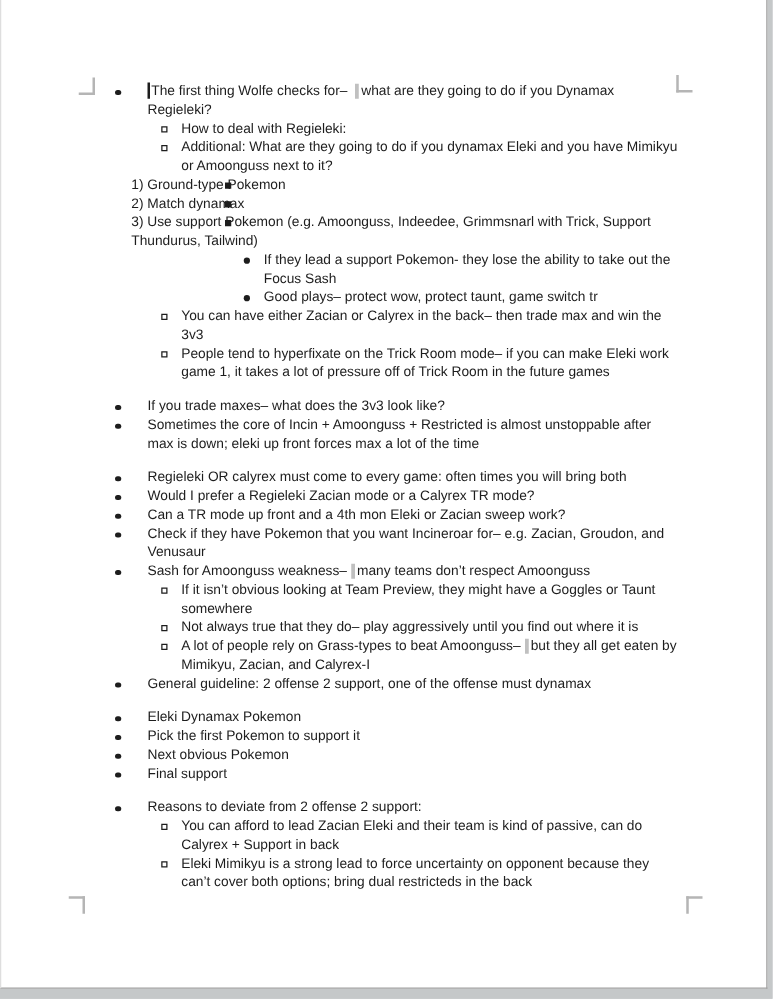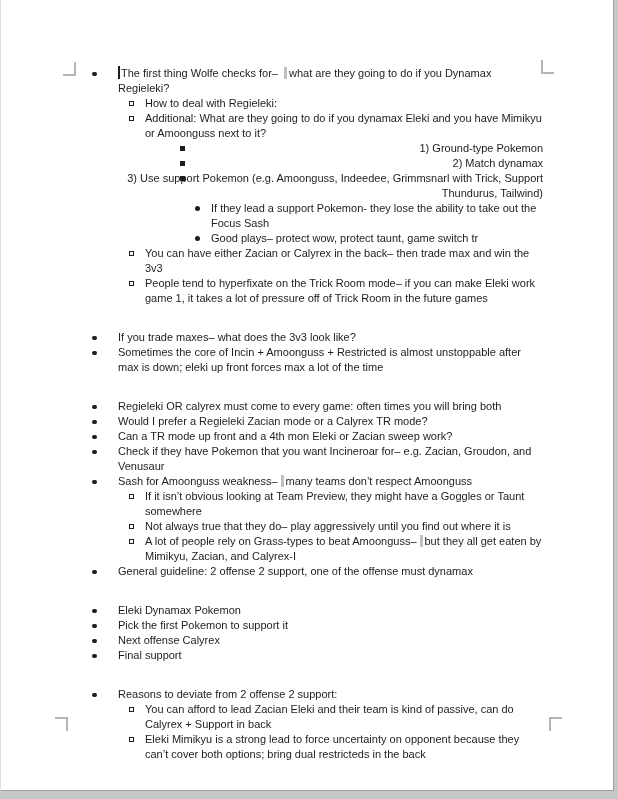--- a/index.html
+++ b/index.html
@@ -16,25 +16,25 @@
     border-bottom:1px solid var(--paper-edge);
     box-sizing:content-box;
   }
   .mark{position:absolute;width:11px;height:12px;}
   .mark.tl{left:62px;top:62px;border-right:2px solid var(--mark);border-bottom:2px solid var(--mark);}
   .mark.tr{left:540px;top:60px;border-left:2px solid var(--mark);border-bottom:2px solid var(--mark);}
   .mark.bl{left:54px;top:717px;border-right:2px solid var(--mark);border-top:2px solid var(--mark);}
   .mark.br{left:548px;top:717px;border-left:2px solid var(--mark);border-top:2px solid var(--mark);}
   .doc-content{position:absolute;top:66px;left:0;width:542px;color:var(--text-color);
     font-size:11px;line-height:15px;}
-  .block + .block{margin-top:24px;}
+  .block + .block{margin-top:12px;}
   .li{position:relative;}
   .lvl1{padding-left:117px;}
   .lvl2{padding-left:144px;}
-  .lvl3{padding-left:82px;text-align:right;}
+  .lvl3{padding-left:104px;}
   .lvl4{padding-left:210px;}
   .bullet{position:absolute;box-sizing:border-box;}
   .lvl1 .bullet{left:91px;top:5.5px;width:4.5px;height:4.5px;background:var(--text-color);border-radius:50%;}
   .lvl2 .bullet{left:128px;top:5px;width:5px;height:5px;border:1px solid var(--text-color);}
   .lvl3 .bullet{left:179px;top:5px;width:5px;height:5px;background:var(--text-color);}
   .lvl4 .bullet{left:194px;top:5px;width:5px;height:5px;background:var(--text-color);border-radius:50%;}
   .caret{display:inline-block;vertical-align:text-bottom;}
   .caret.dark{width:1.5px;height:13px;background:var(--caret-dark);margin-right:1.5px;}
   .caret.light{width:3px;height:12px;background:var(--caret-light);margin:0 2px 0 3px;}
 </style>
@@ -71,21 +71,21 @@
           <div class="li lvl1"><span class="bullet"></span><span class="txt">Check if they have Pokemon that you want Incineroar for– e.g. Zacian, Groudon, and Venusaur</span></div>
           <div class="li lvl1"><span class="bullet"></span><span class="txt"><span>Sash for Amoonguss weakness–</span><span class="caret light"></span><span>many teams don’t respect Amoonguss</span></span></div>
           <div class="li lvl2"><span class="bullet"></span><span class="txt">If it isn’t obvious looking at Team Preview, they might have a Goggles or Taunt somewhere</span></div>
           <div class="li lvl2"><span class="bullet"></span><span class="txt">Not always true that they do– play aggressively until you find out where it is</span></div>
           <div class="li lvl2"><span class="bullet"></span><span class="txt"><span>A lot of people rely on Grass-types to beat Amoonguss–</span><span class="caret light"></span><span>but they all get eaten by Mimikyu, Zacian, and Calyrex-I</span></span></div>
           <div class="li lvl1"><span class="bullet"></span><span class="txt">General guideline: 2 offense 2 support, one of the offense must dynamax</span></div>
         </div>
         <div class="block">
           <div class="li lvl1"><span class="bullet"></span><span class="txt">Eleki Dynamax Pokemon</span></div>
           <div class="li lvl1"><span class="bullet"></span><span class="txt">Pick the first Pokemon to support it</span></div>
-          <div class="li lvl1"><span class="bullet"></span><span class="txt">Next offense Calyrex</span></div>
+          <div class="li lvl1"><span class="bullet"></span><span class="txt">Next obvious Pokemon</span></div>
           <div class="li lvl1"><span class="bullet"></span><span class="txt">Final support</span></div>
         </div>
         <div class="block">
           <div class="li lvl1"><span class="bullet"></span><span class="txt">Reasons to deviate from 2 offense 2 support:</span></div>
           <div class="li lvl2"><span class="bullet"></span><span class="txt">You can afford to lead Zacian Eleki and their team is kind of passive, can do Calyrex + Support in back</span></div>
           <div class="li lvl2"><span class="bullet"></span><span class="txt">Eleki Mimikyu is a strong lead to force uncertainty on opponent because they can’t cover both options; bring dual restricteds in the back</span></div>
         </div>
       </div>
   </div>
 </div>

